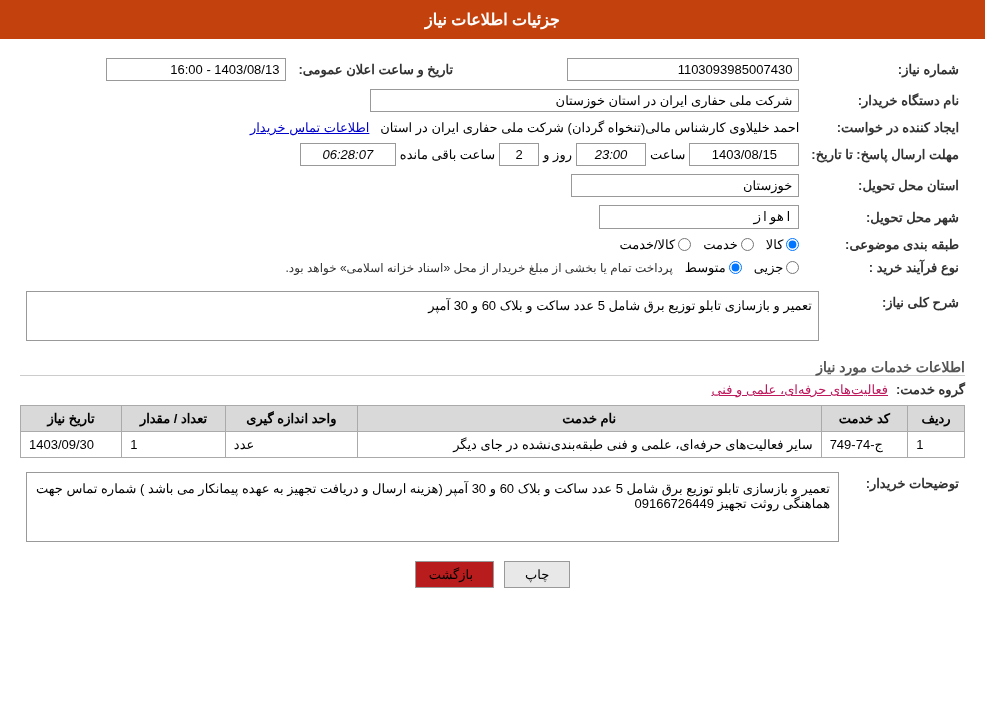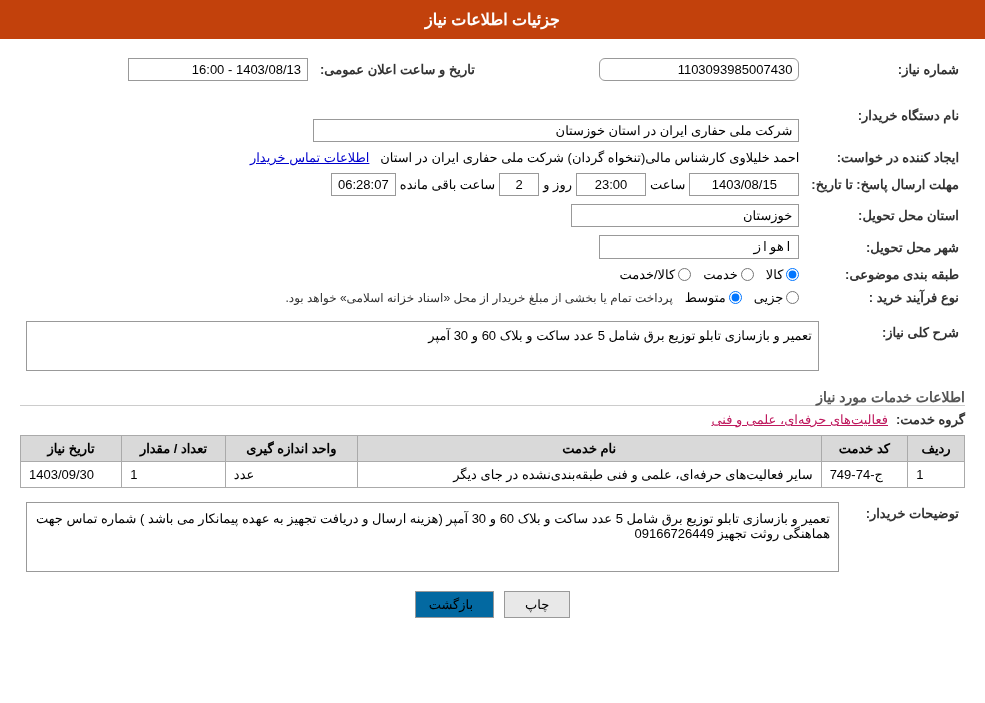--- a/index.html
+++ b/index.html
@@ -44,22 +44,21 @@
     .value-cell {
       text-align: right;
     }
     .input-field {
       border: 1px solid #999;
       padding: 3px 6px;
       background: #fff;
       display: inline-block;
     }
     .input-medium {
-      width: 200px;
-      border-radius: 6px;
+      width: 232px;
     }
     .date-row {
       display: flex;
       align-items: center;
       gap: 4px;
     }
     .date-row .input-field {
       text-align: center;
     }
     .link-text {
@@ -135,21 +134,21 @@
       padding: 5px 20px;
       border: 1px solid #999;
       cursor: pointer;
       font-size: 13px;
       font-family: Tahoma, Arial, sans-serif;
     }
     .btn-print {
       background: #e8e8e8;
     }
     .btn-back {
-      background: #0369a1;
+      background: #b91c1c;
       padding-left: 13px;
     }
     .watermark-container {
       position: relative;
       display: inline-block;
     }
     .group-service-row {
       display: flex;
       align-items: center;
       margin-bottom: 8px;
@@ -184,44 +183,44 @@
         </td>
         <td class="label-cell" style="text-align:right;margin-top:16px;">تاریخ و ساعت اعلان عمومی:</td>
         <td class="value-cell">
           <div class="input-field" style="width:180px;">1403/08/13 - 16:00</div>
         </td>
       </tr>
 
       <tr>
         <td class="label-cell">نام دستگاه خریدار:</td>
         <td class="value-cell" colspan="3">
-          <div class="input-field" style="width:486px;margin-top:30px;">شرکت ملی حفاری ایران در استان خوزستان</div>
+          <div class="input-field" style="width:429px;">شرکت ملی حفاری ایران در استان خوزستان</div>
         </td>
       </tr>
 
       <tr>
         <td class="label-cell">ایجاد کننده در خواست:</td>
         <td class="value-cell" colspan="3">
           <span>احمد خلیلاوی کارشناس مالی(تنخواه گردان) شرکت ملی حفاری ایران در استان</span>
           &nbsp;
           <span class="link-text">اطلاعات تماس خریدار</span>
         </td>
       </tr>
 
       <tr>
         <td class="label-cell">مهلت ارسال پاسخ: تا تاریخ:</td>
         <td class="value-cell" colspan="3">
           <div class="date-row">
             <div class="input-field" style="width:110px;">1403/08/15</div>
             <span>ساعت</span>
-            <div class="input-field" style="width:70px;">23:00</div>
+            <div class="input-field" style="width:70px;font-style:italic;">23:00</div>
             <span>روز و</span>
             <div class="input-field" style="width:40px; text-align:center;">2</div>
             <span>ساعت باقی مانده</span>
-            <div class="input-field" style="width:65px;">06:28:07</div>
+            <div class="input-field" style="width:96px;font-style:italic;">06:28:07</div>
           </div>
         </td>
       </tr>
 
       <tr>
         <td class="label-cell">استان محل تحویل:</td>
         <td class="value-cell" colspan="3">
           <div class="input-field" style="width:228px;">خوزستان</div>
         </td>
       </tr>

